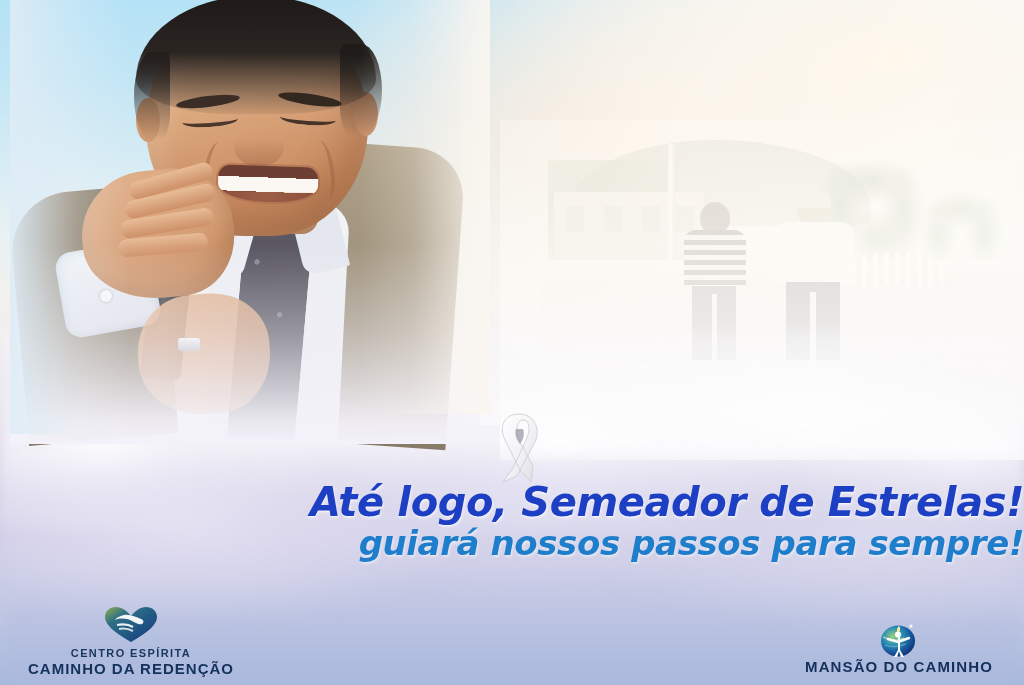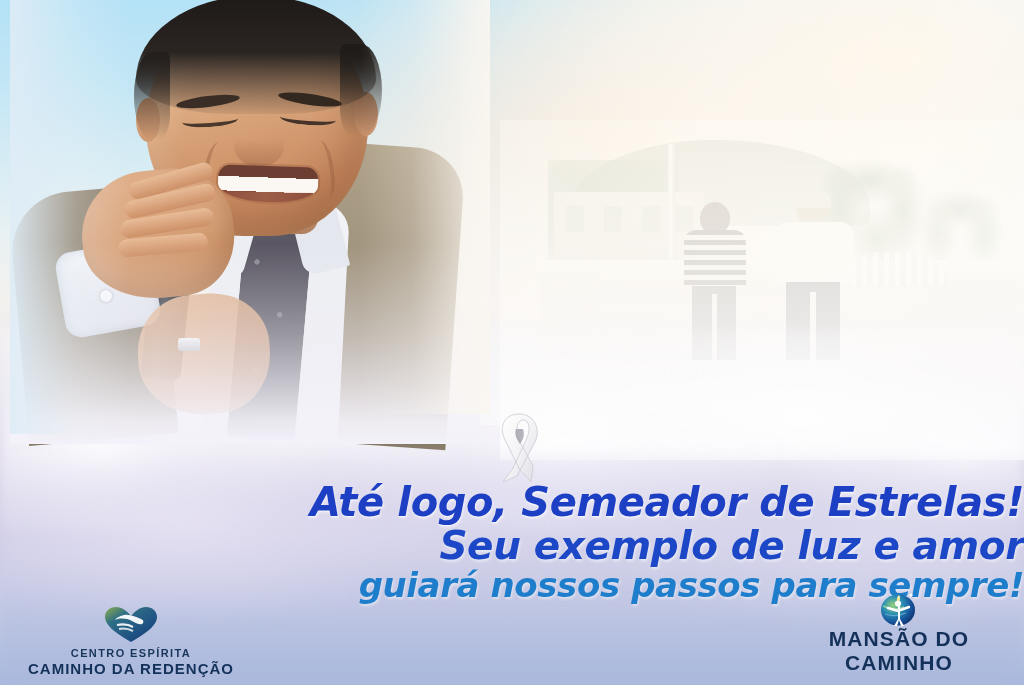--- a/index.html
+++ b/index.html
@@ -365,21 +365,21 @@
     font-family: "Liberation Sans", sans-serif;
     font-weight: bold; font-size: 11px; letter-spacing: 1.4px;
     color: #19365c;
   }
   .logo-line2 {
     font-family: "Liberation Sans", sans-serif;
     font-weight: bold; font-size: 15px; letter-spacing: 1.0px;
     color: #14315a;
     margin-top: 1px;
   }
-  .logo-right .logo-line2 { font-size: 21px; letter-spacing: 1.1px; }
+  .logo-right .logo-line2 { font-size: 15px; letter-spacing: 1.1px; }
 </style>
 </head>
 <body>
 
 <div id="poster">
 
   <div class="bg-base"></div>
   <div class="bg-warm"></div>
 
   <div class="scene">
@@ -470,21 +470,20 @@
       </defs>
       <g transform="translate(2,2)">
         <path d="M30 4 C14 4 10 18 16 30 L31 60 L42 72 L44 56 L30 30 C26 20 28 10 34 10 C40 10 42 18 38 28 L24 58 L14 72 L28 66 L46 32 C52 20 46 4 30 4 Z" fill="url(#rg)" stroke="#c9c9d2" stroke-width="0.8"></path>
         <path d="M27 19 C25 25 28 30 31 34 C34 30 36 25 34 19 Z" fill="#9b9ba6" opacity=".75"></path>
       </g>
     </svg>
   </div>
 
   <div class="headline">
     <span class="h1">Até logo, Semeador de Estrelas!</span>
-    <span class="h2">Seu exemplo de luz e amor</span>
     <span class="h3">guiará nossos passos para sempre!</span>
   </div>
 
   <div class="logo-left">
     <div class="logo-mark">
       <svg width="56" height="40" viewBox="0 0 56 40">
         <defs>
           <linearGradient id="hg" x1="0" y1="0" x2="1" y2="1">
             <stop offset="0%" stop-color="#8fae4a"></stop>
             <stop offset="28%" stop-color="#2f6f86"></stop>

